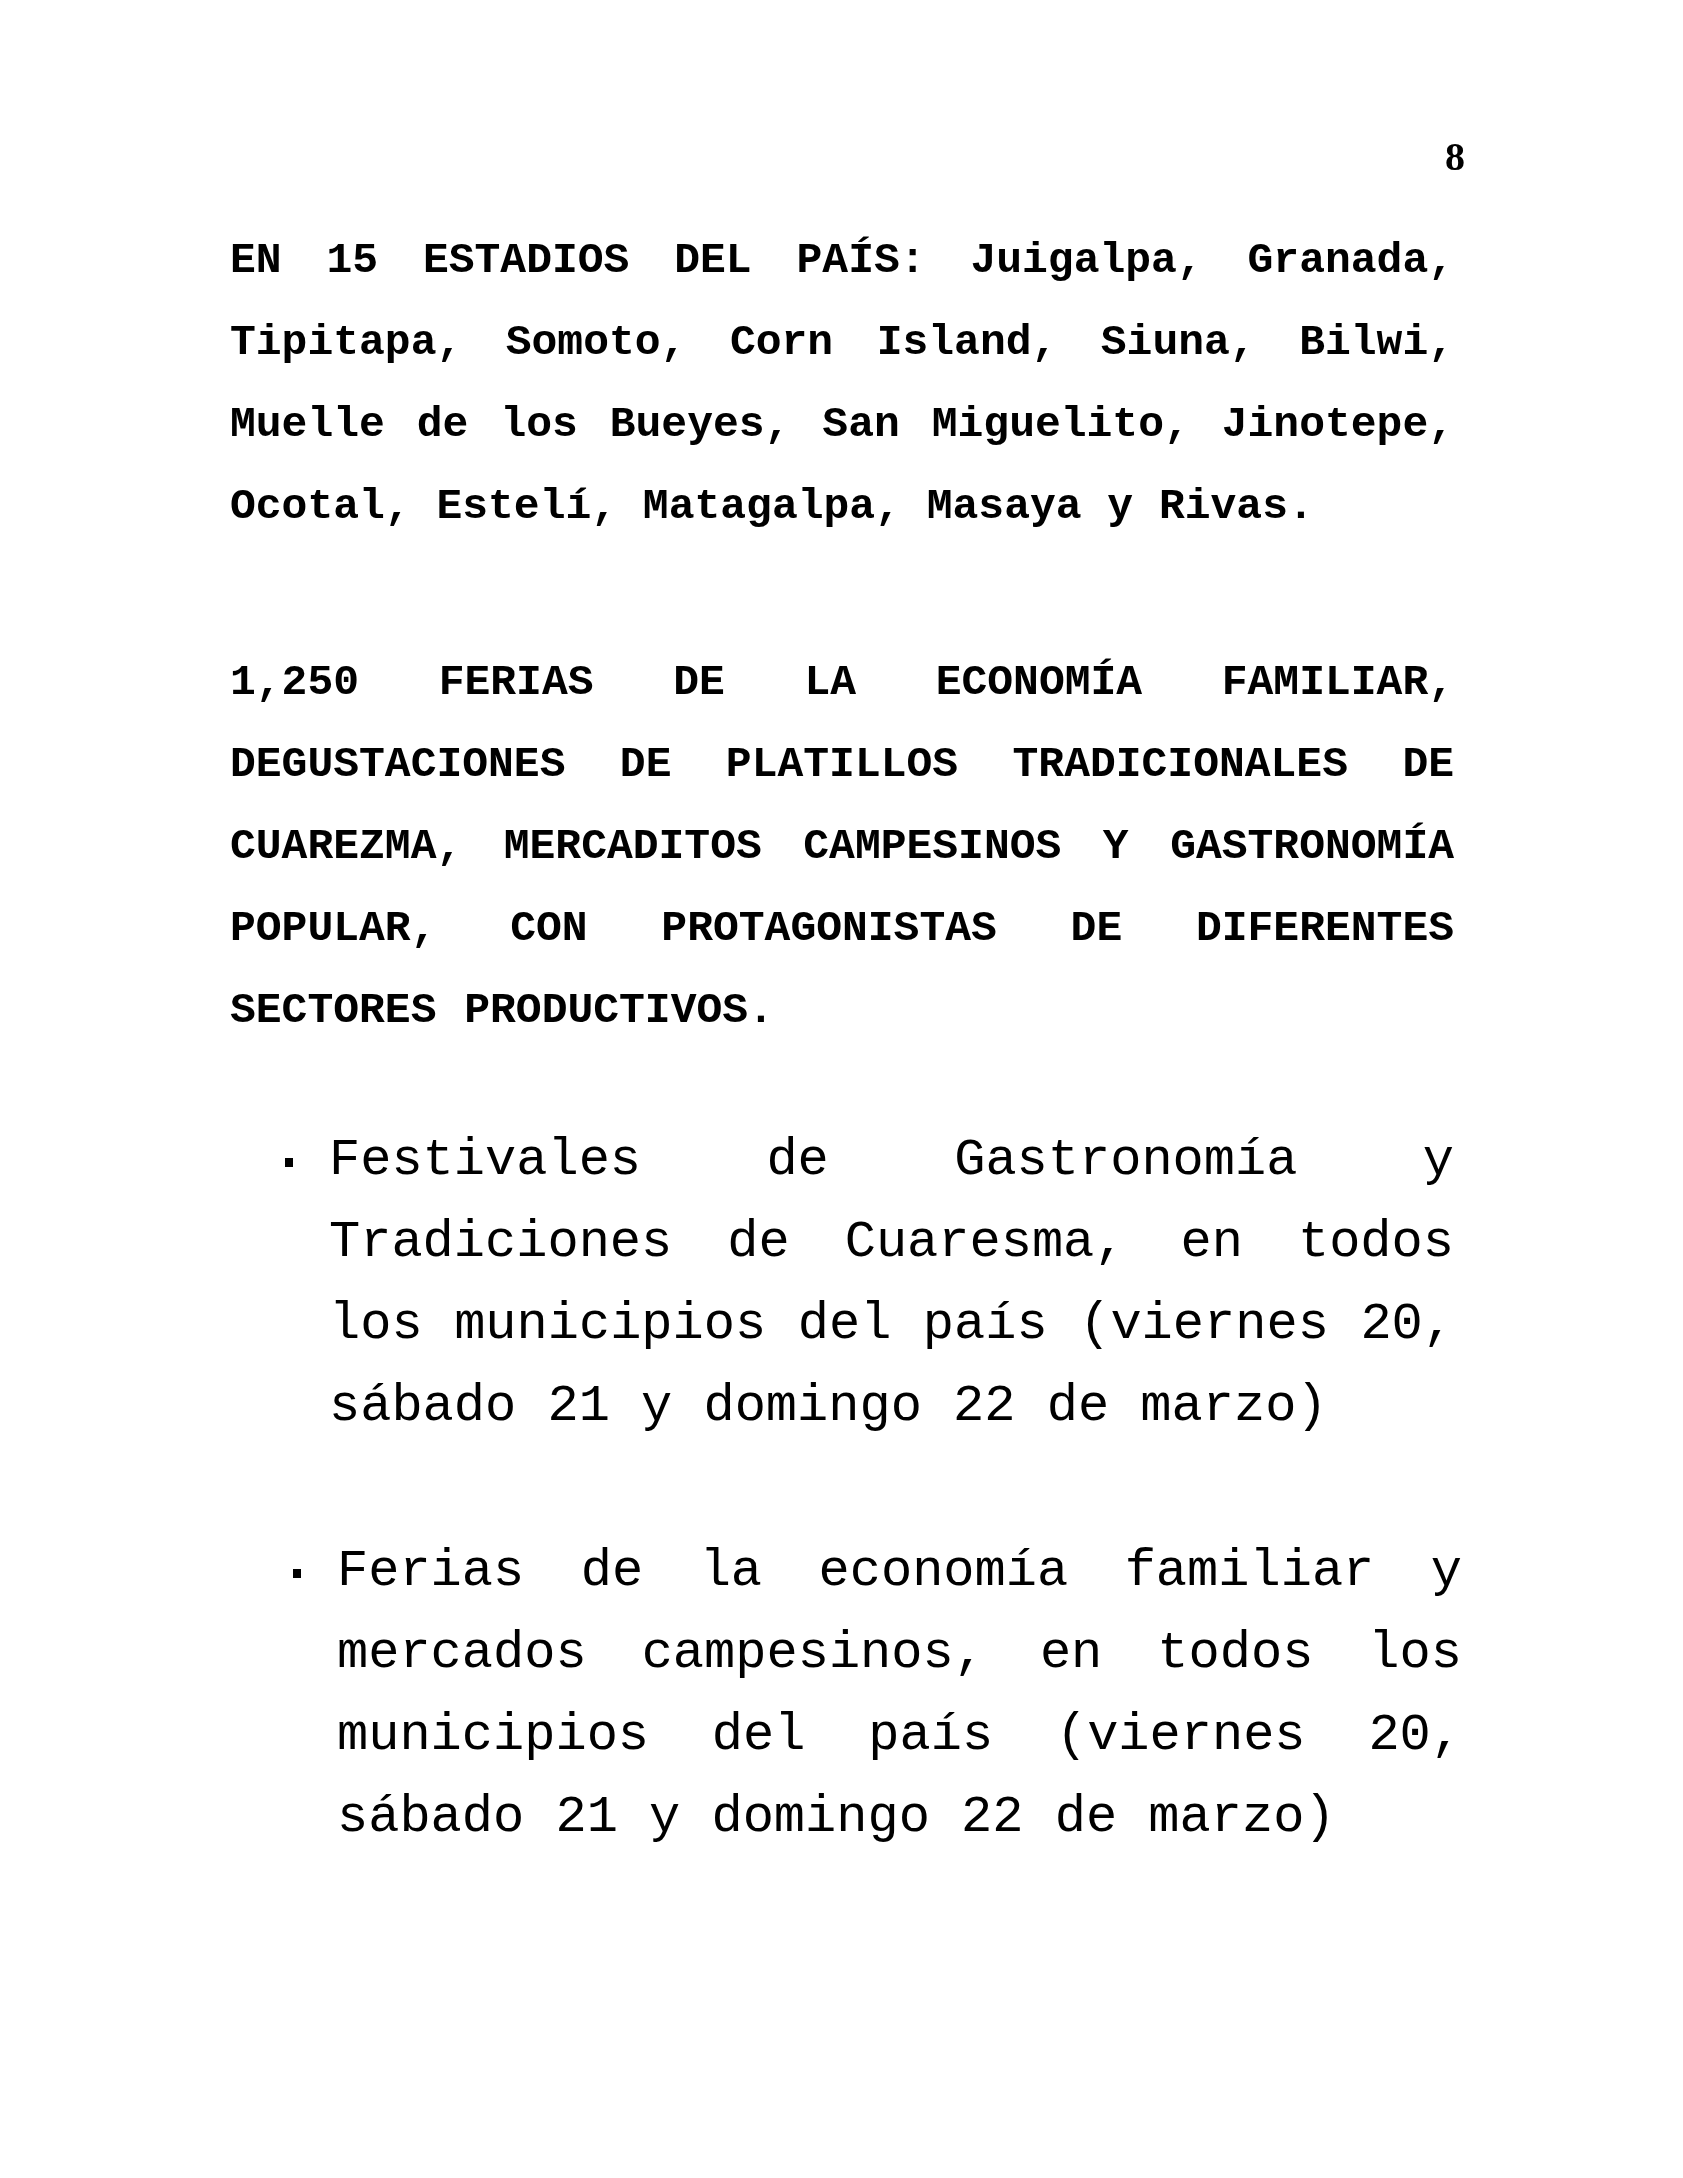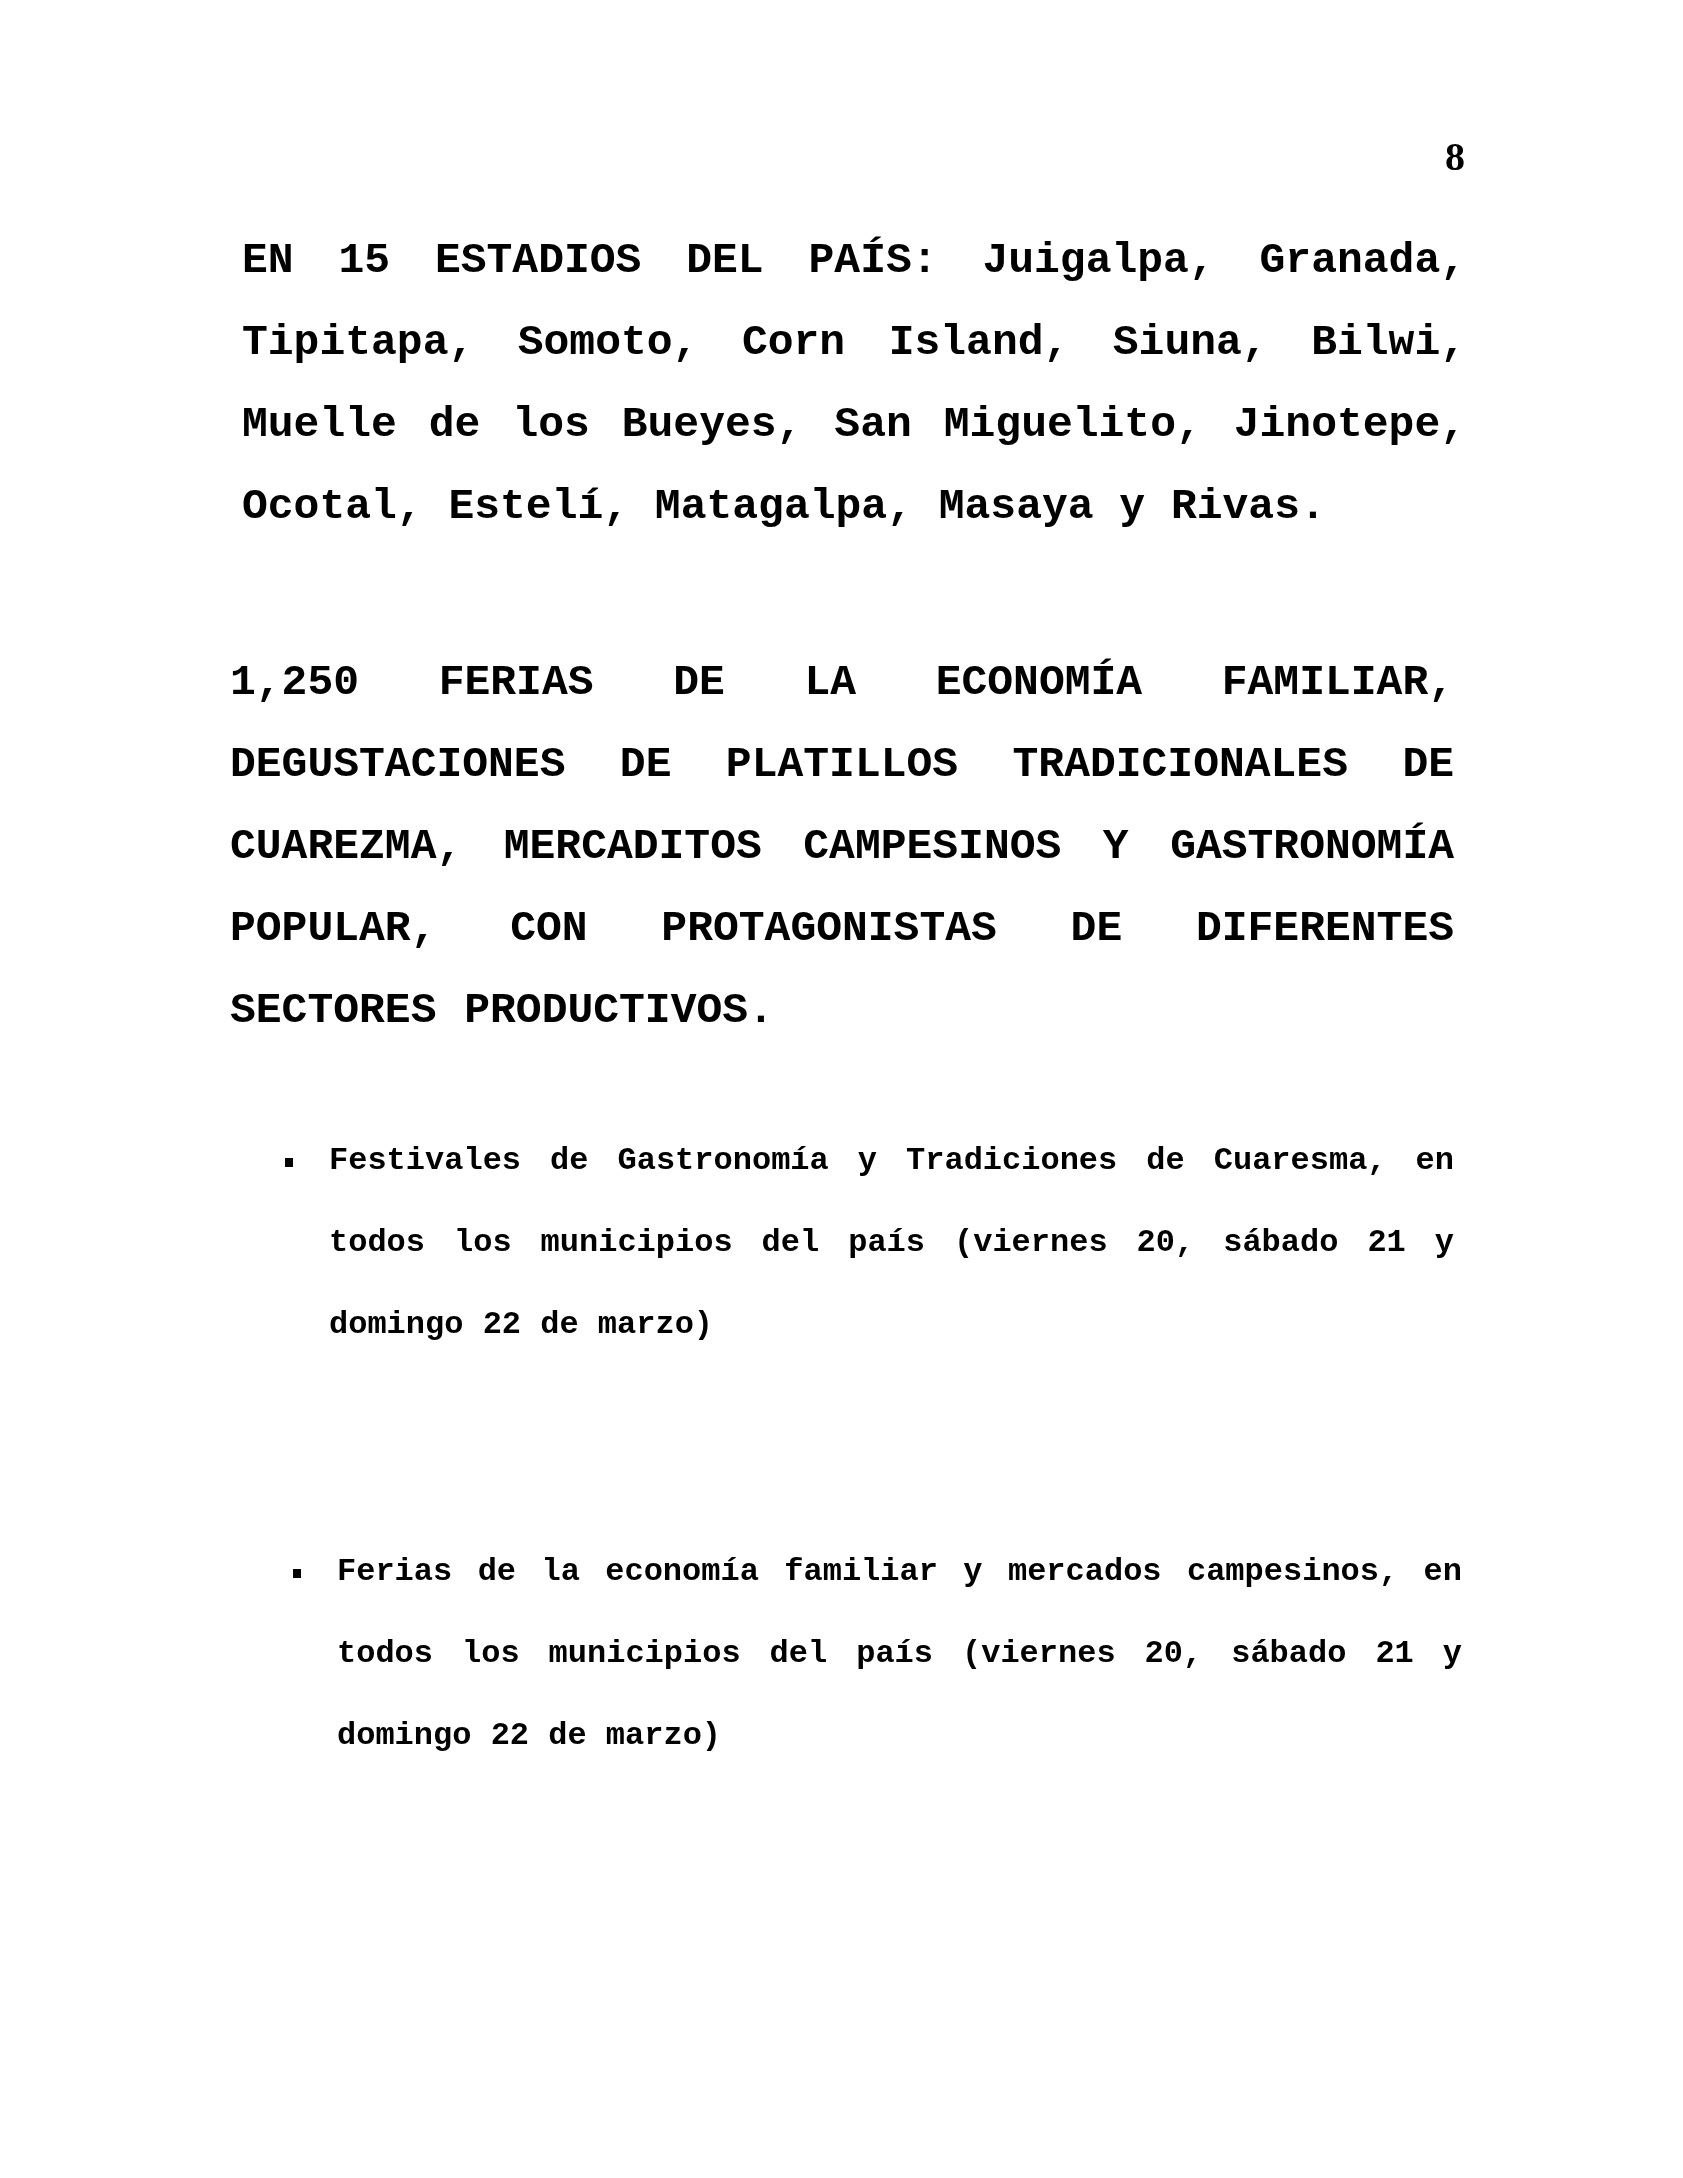--- a/index.html
+++ b/index.html
@@ -2,24 +2,24 @@
 <html><head>
 <meta charset="utf-8">
 <style>
   html, body { margin: 0; padding: 0; background: #ffffff; }
   body { width: 1683px; height: 2178px; position: relative; overflow: hidden;
          font-family: "Liberation Mono", "DejaVu Sans Mono", monospace; color: #000; }
   .page-number { position: absolute; top: 135px; left: 1406px; width: 59px; text-align: right;
                  font-family: "Liberation Serif", "DejaVu Serif", serif; font-weight: bold; font-size: 40px; line-height: 44px; }
   .para { position: absolute; left: 230px; width: 1224px; font-weight: bold; font-size: 43px;
           line-height: 82px; text-align: justify; text-align-last: left; margin: 0; }
-  .para-1 { top: 220px; margin-left: 12px; }
+  .para-1 { top: 220px; }
   .para-2 { top: 642px; word-spacing: 2px; }
   .bullet-list { position: absolute; left: 230px; width: 1224px; margin: 0; padding: 0; list-style: none; }
-  .bullet-item { position: relative; padding-left: 99px; font-weight: bold; font-size: 32px;
+  .bullet-item { position: relative; padding-left: 99px; font-weight: normal; font-size: 52px;
                  line-height: 82px; text-align: justify; text-align-last: left; }
   .bullet-item-1 { position: absolute; top: 1120px; left: 0; width: 1125px; }
   .bullet-item-2 { position: absolute; top: 1531px; left: 8px; width: 1125px; }
   .bullet-marker { position: absolute; left: 55px; top: 38px; width: 8px; height: 9px; background: #000; }
 </style>
 </head>
 <body>
 
 <div class="page-number">8</div>
 

